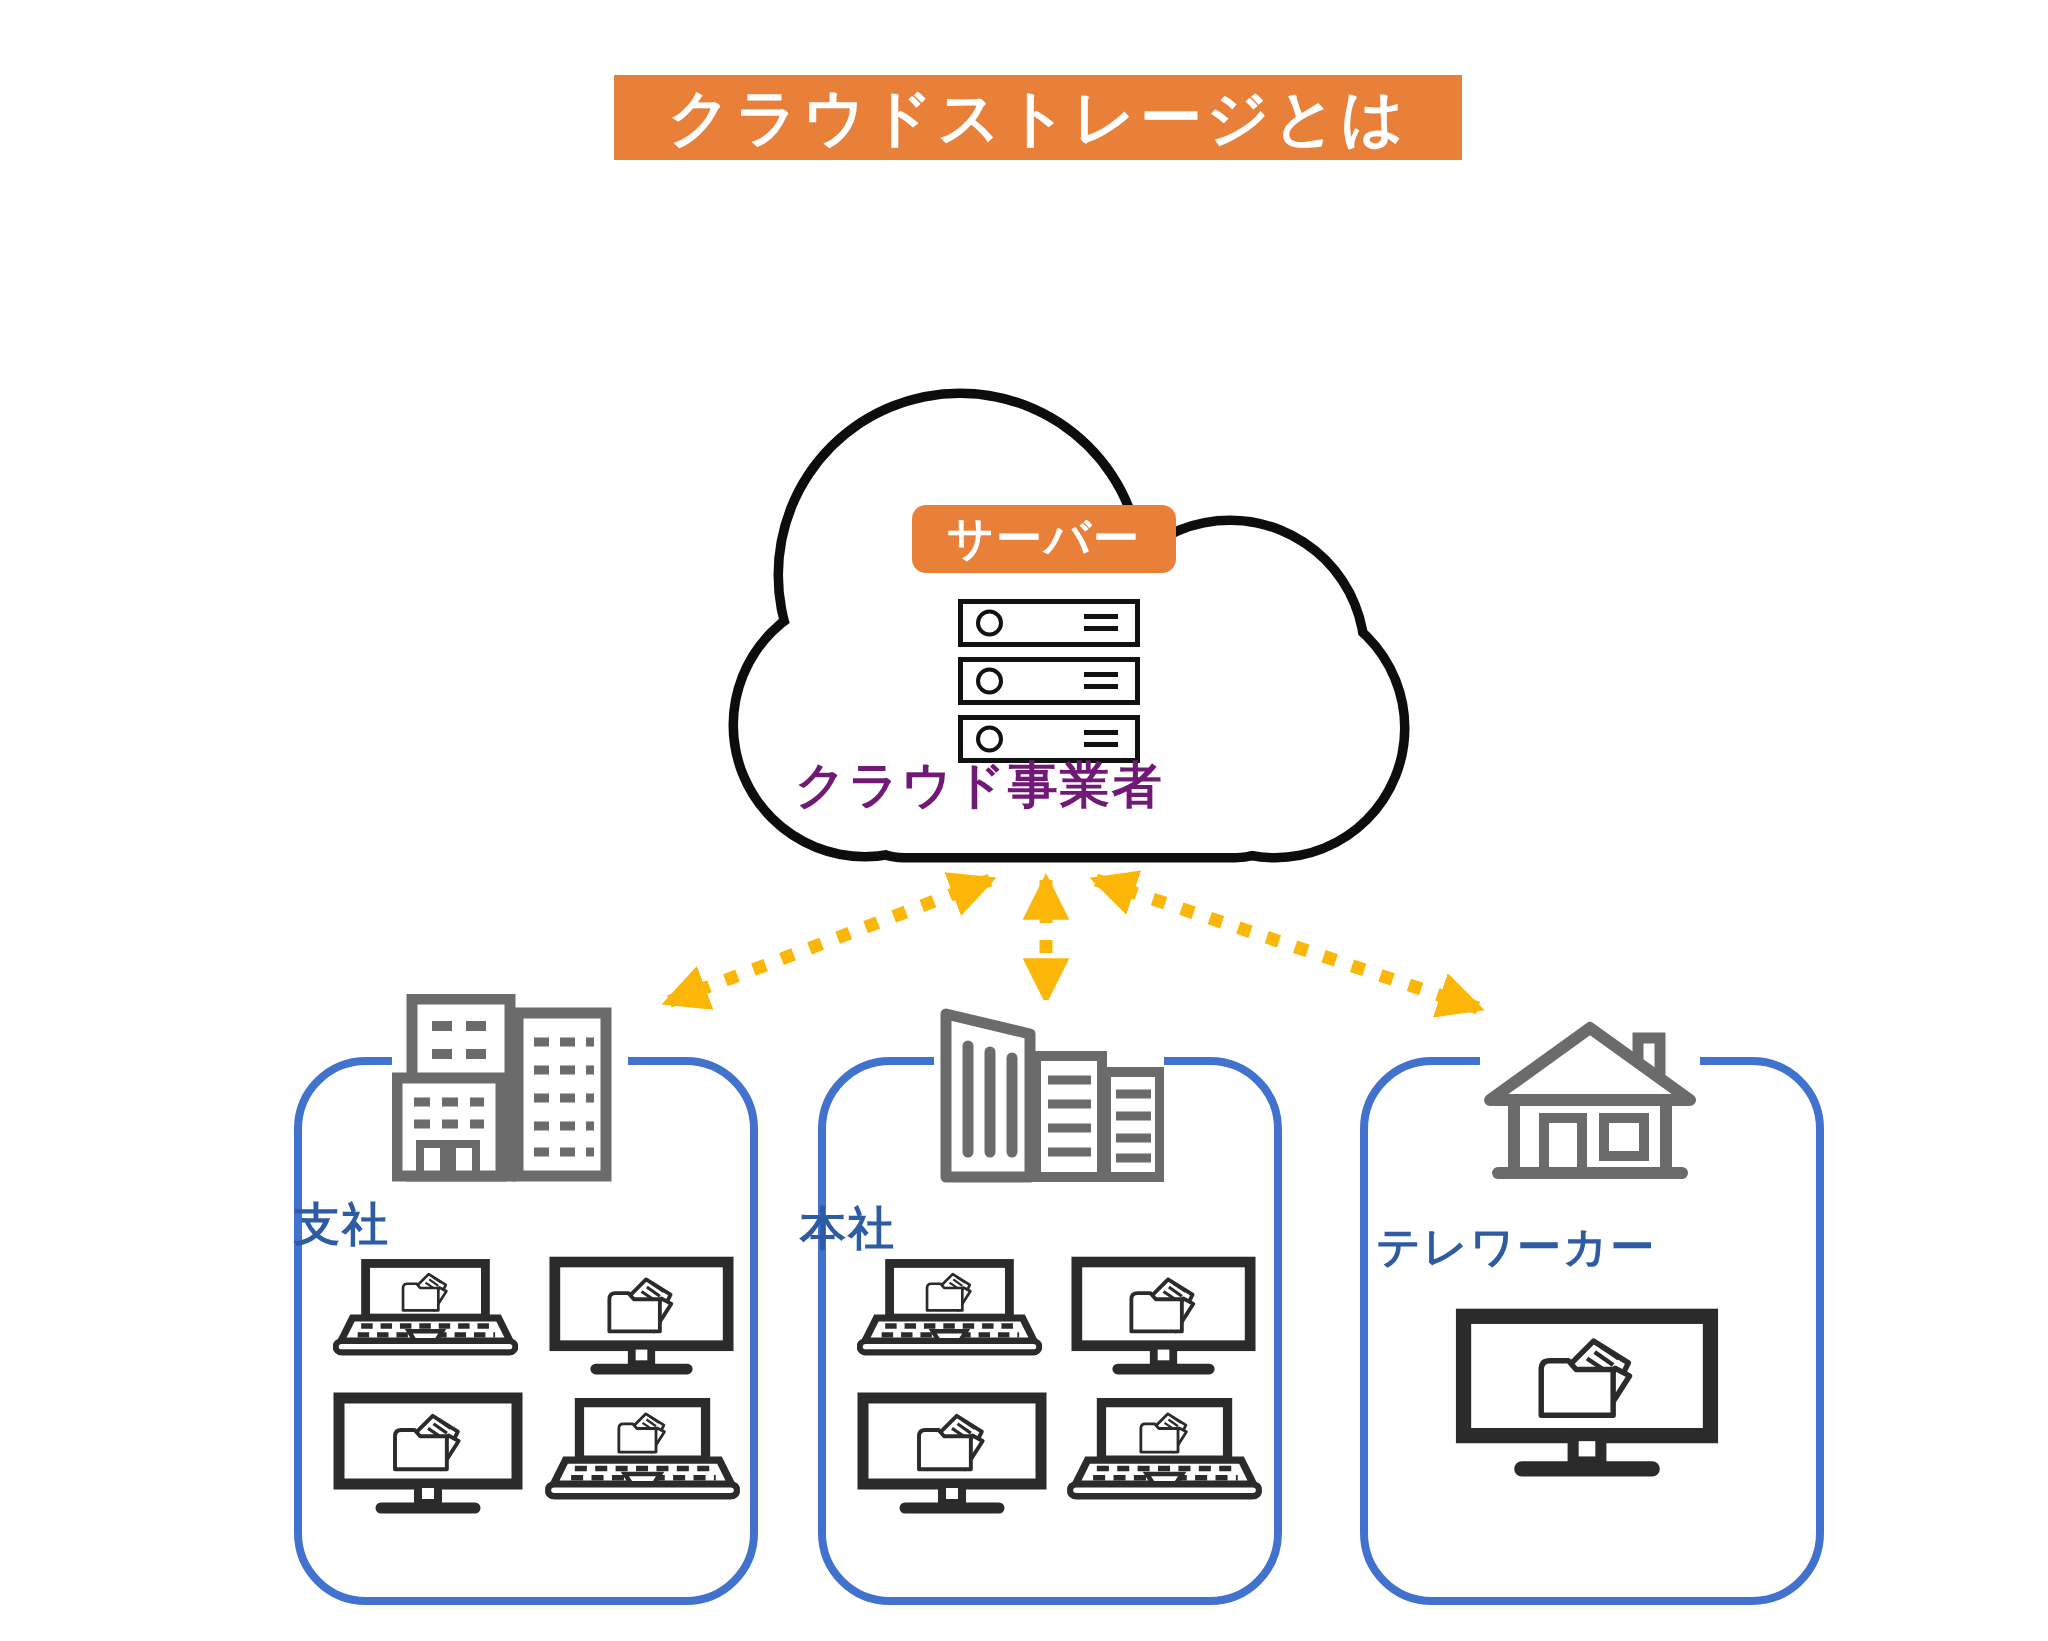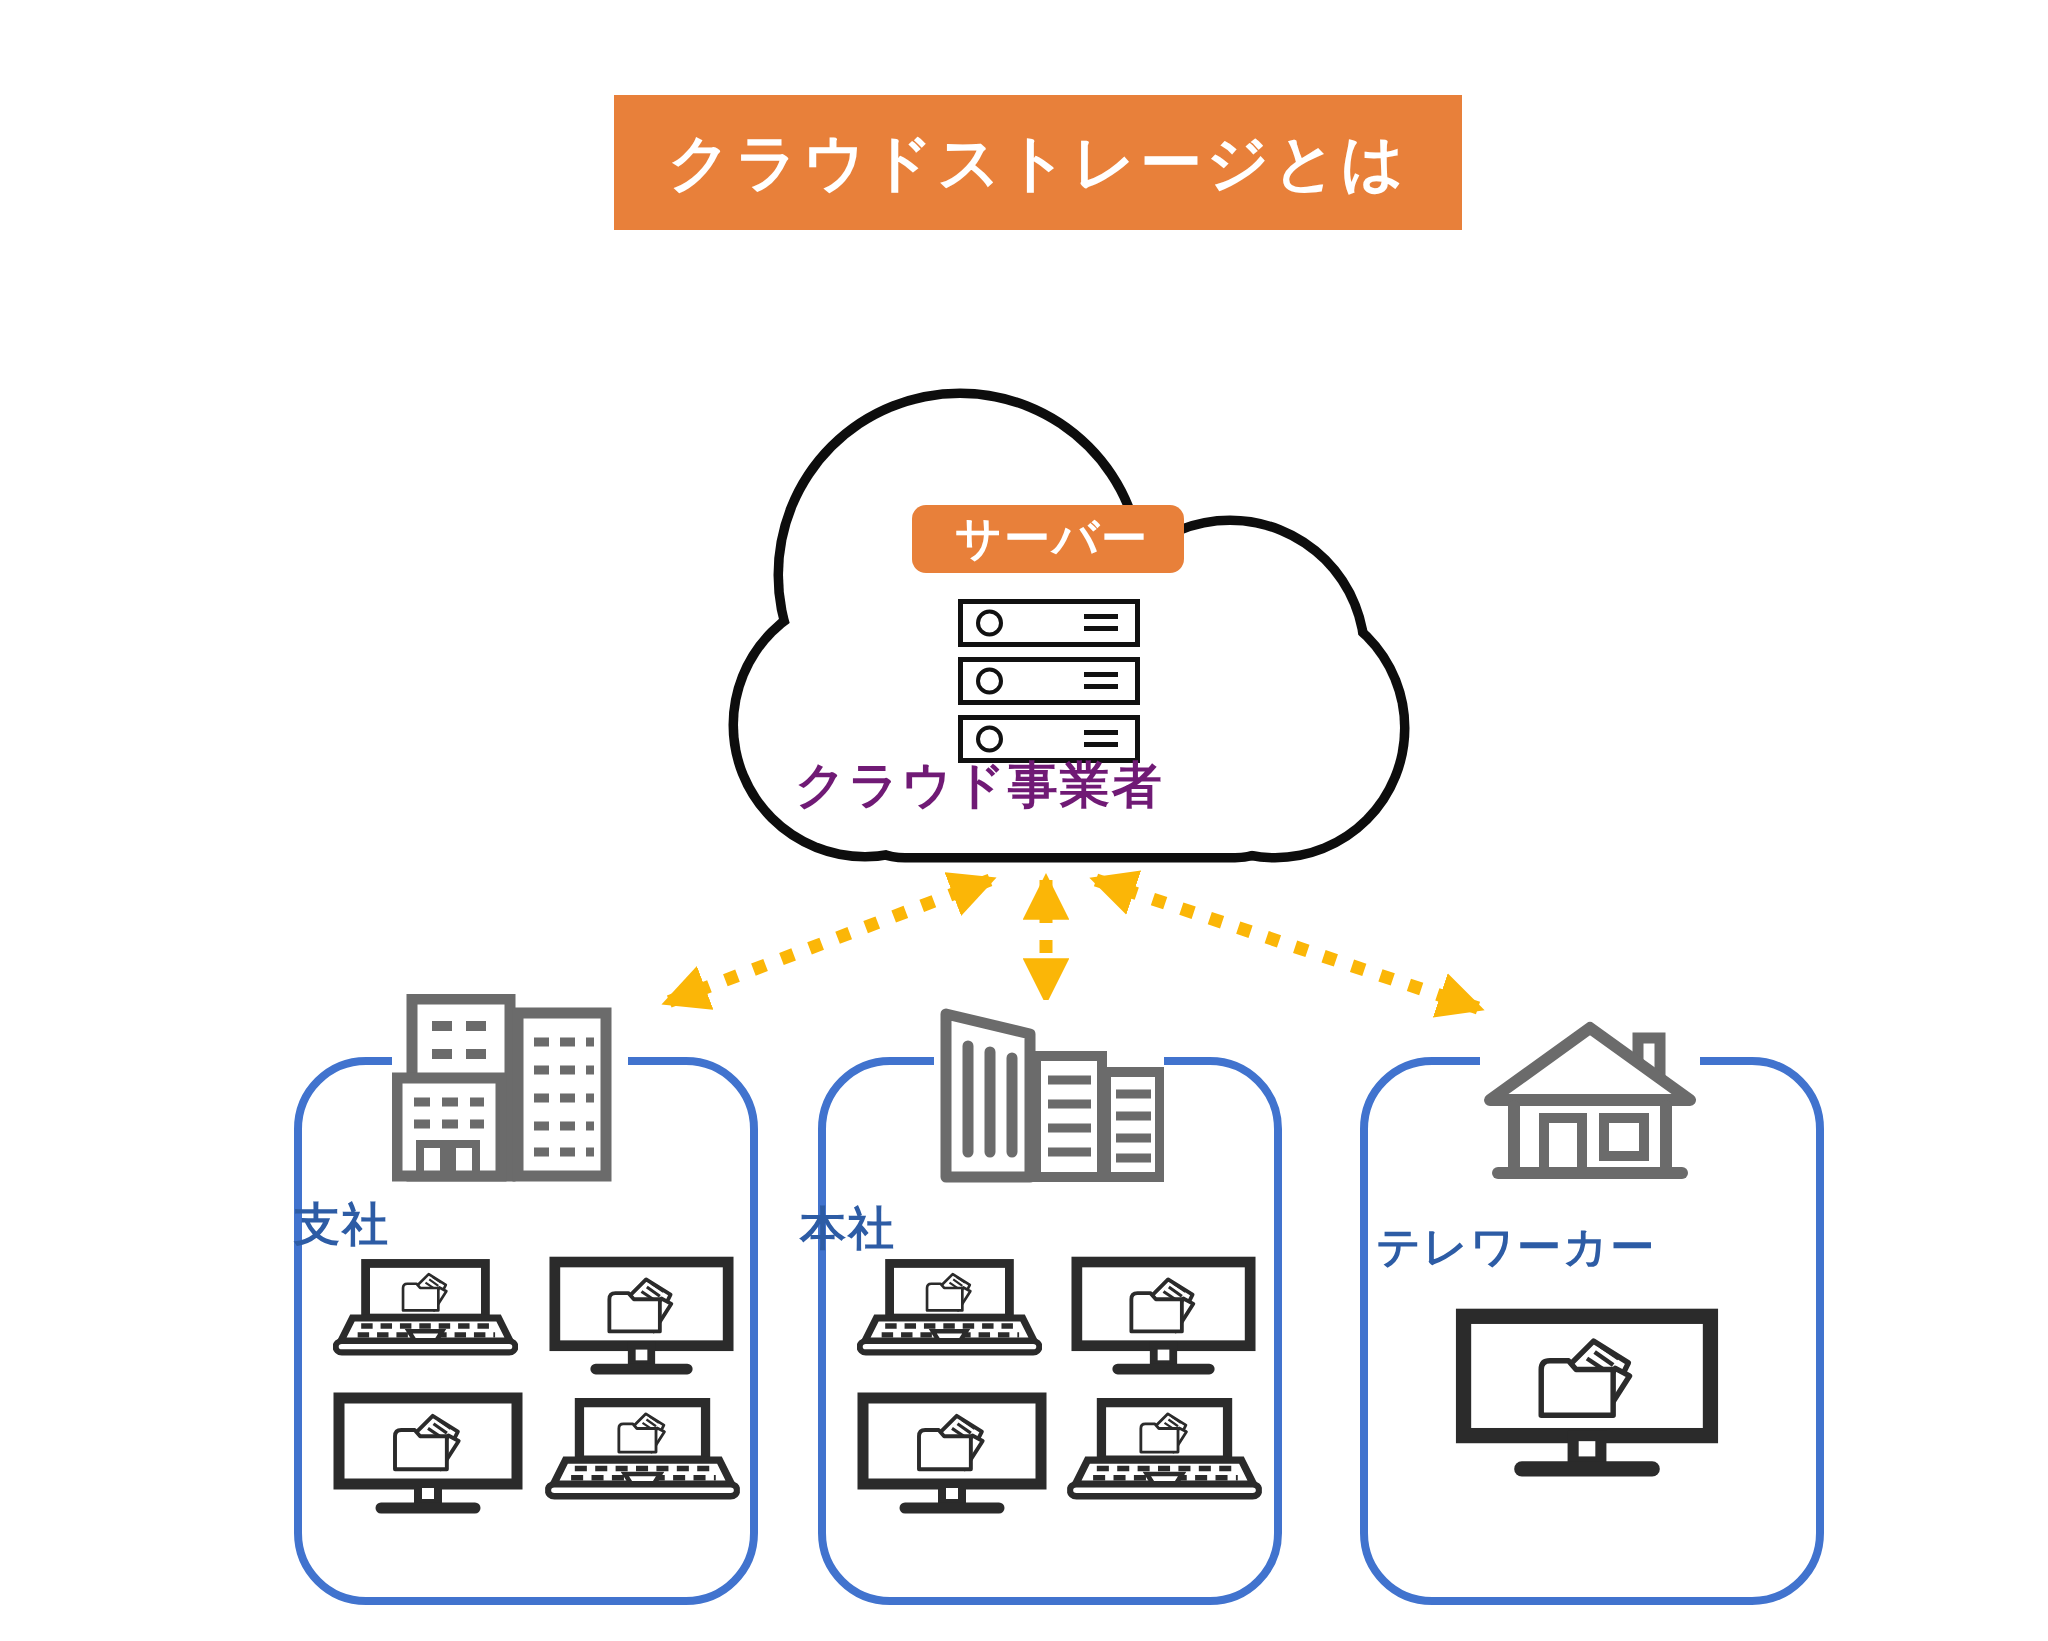--- a/index.html
+++ b/index.html
@@ -1,30 +1,30 @@
 <!DOCTYPE html>
 <html><head>
 <meta charset="utf-8">
 <style>
   html,body{margin:0;padding:0;background:#fff;}
   #canvas{position:relative;width:2048px;height:1641px;background:#fff;overflow:hidden;
           font-family:"Liberation Sans",sans-serif;}
   .abs{position:absolute;}
   
-  #title-banner{left:614px;top:95px;width:848px;height:135px;background:#E8803A;
+  #title-banner{left:614px;top:75px;width:848px;height:85px;background:#E8803A;
     display:flex;align-items:center;justify-content:center;}
   #title-banner span{color:#fff;font-size:62px;font-weight:bold;letter-spacing:4px;}
   
   #intro{left:85px;top:222px;width:1920px;color:#141414;font-size:52px;line-height:70px;
     font-weight:600;letter-spacing:1px;white-space:nowrap;}
   
   svg.layer{position:absolute;left:0;top:0;width:2048px;height:1641px;pointer-events:none;}
   
   #server-badge{left:912px;top:505px;width:264px;height:68px;background:#E8803A;border-radius:14px;
-    display:flex;align-items:center;justify-content:center;padding-left:8px;}
+    display:flex;align-items:center;justify-content:center;}
   #server-badge span{color:#fff;font-size:46px;font-weight:bold;letter-spacing:2px;}
   
   #server-stack{left:958px;top:599px;width:182px;}
   .server-row{position:relative;width:172px;height:38px;border:5px solid #111;background:#fff;margin-bottom:10px;}
   .server-row .dot{position:absolute;left:13px;top:50%;transform:translateY(-50%);
     width:19px;height:19px;border:4px solid #111;border-radius:50%;}
   .server-row .l1,.server-row .l2{position:absolute;right:17px;width:34px;height:5px;background:#111;}
   .server-row .l1{top:10px}.server-row .l2{top:22px}
   
   #provider-label{left:795px;top:752px;width:500px;color:#701a75;

